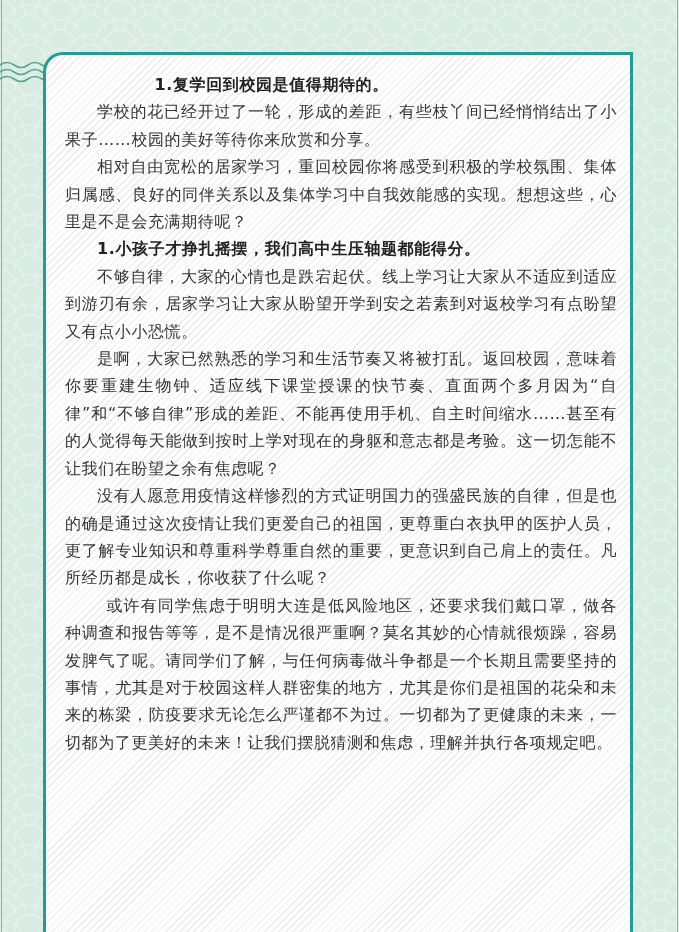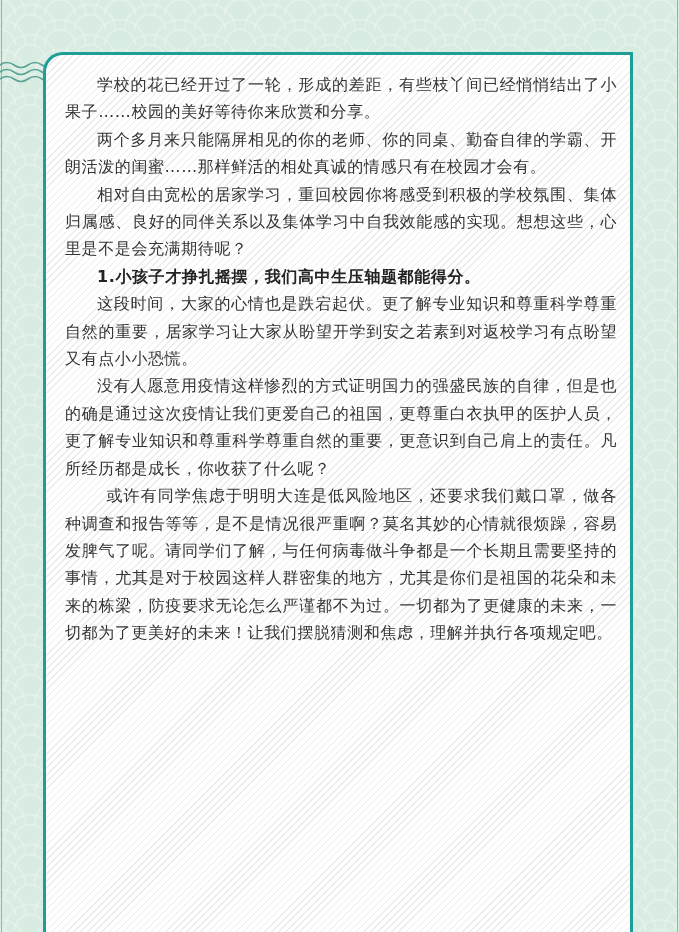--- a/index.html
+++ b/index.html
@@ -72,22 +72,23 @@
 
 <svg class="waves" viewBox="0 0 56 26" xmlns="http://www.w3.org/2000/svg">
   <path d="M0 5 Q7 0 14 5 T28 5 T42 5 T56 5" fill="none" stroke="#5aa396" stroke-width="1.6"></path>
   <path d="M0 12 Q7 7 14 12 T28 12 T42 12 T56 12" fill="none" stroke="#5aa396" stroke-width="1.6"></path>
   <path d="M0 19 Q7 14 14 19 T28 19 T42 19 T56 19" fill="none" stroke="#5aa396" stroke-width="1.6"></path>
 </svg>
 
 <div class="card"></div>
 
 <div class="content">
+  <p class="heading first">1.复学回到校园是值得期待的。</p>
   <p>学校的花已经开过了一轮，形成的差距，有些枝丫间已经悄悄结出了小果子……校园的美好等待你来欣赏和分享。</p>
-  <p>两个多月来只能隔屏相见的你的老师、你的同桌、勤奋自律的学霸、开朗活泼的闺蜜……那样鲜活的相处真诚的情感只有在校园才会有。</p>
   <p>相对自由宽松的居家学习，重回校园你将感受到积极的学校氛围、集体归属感、良好的同伴关系以及集体学习中自我效能感的实现。想想这些，心里是不是会充满期待呢？</p>
 
   <p class="heading">1.小孩子才挣扎摇摆，我们高中生压轴题都能得分。</p>
-  <p>这段时间，大家的心情也是跌宕起伏。更了解专业知识和尊重科学尊重自然的重要，居家学习让大家从盼望开学到安之若素到对返校学习有点盼望又有点小小恐慌。</p>
+  <p>不够自律，大家的心情也是跌宕起伏。线上学习让大家从不适应到适应到游刃有余，居家学习让大家从盼望开学到安之若素到对返校学习有点盼望又有点小小恐慌。</p>
+  <p>是啊，大家已然熟悉的学习和生活节奏又将被打乱。返回校园，意味着你要重建生物钟、适应线下课堂授课的快节奏、直面两个多月因为“自律”和“不够自律”形成的差距、不能再使用手机、自主时间缩水……甚至有的人觉得每天能做到按时上学对现在的身躯和意志都是考验。这一切怎能不让我们在盼望之余有焦虑呢？</p>
 
   <p>没有人愿意用疫情这样惨烈的方式证明国力的强盛民族的自律，但是也的确是通过这次疫情让我们更爱自己的祖国，更尊重白衣执甲的医护人员，更了解专业知识和尊重科学尊重自然的重要，更意识到自己肩上的责任。凡所经历都是成长，你收获了什么呢？</p>
   <p class="indent-extra">或许有同学焦虑于明明大连是低风险地区，还要求我们戴口罩，做各种调查和报告等等，是不是情况很严重啊？莫名其妙的心情就很烦躁，容易发脾气了呢。请同学们了解，与任何病毒做斗争都是一个长期且需要坚持的事情，尤其是对于校园这样人群密集的地方，尤其是你们是祖国的花朵和未来的栋梁，防疫要求无论怎么严谨都不为过。一切都为了更健康的未来，一切都为了更美好的未来！让我们摆脱猜测和焦虑，理解并执行各项规定吧。</p>
 </div>
 
 </body></html>

